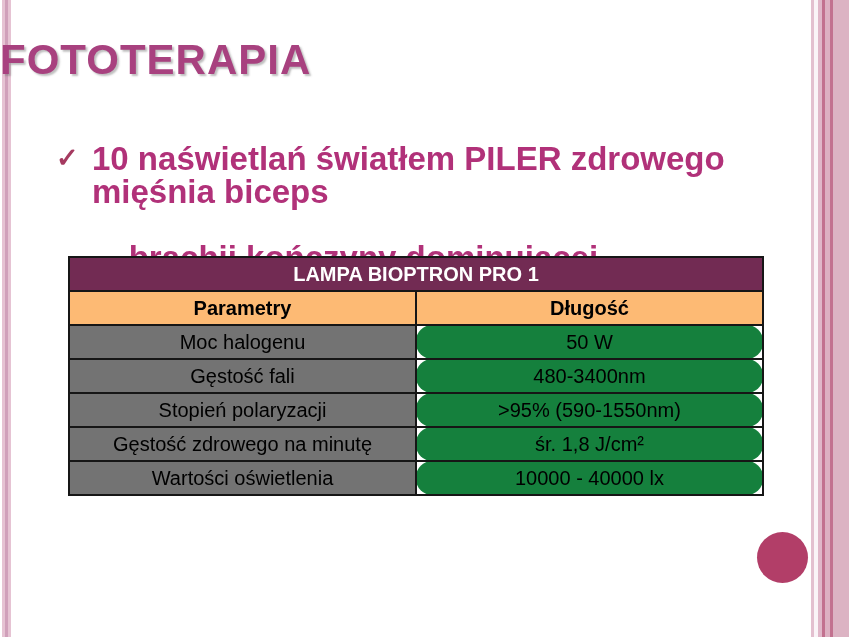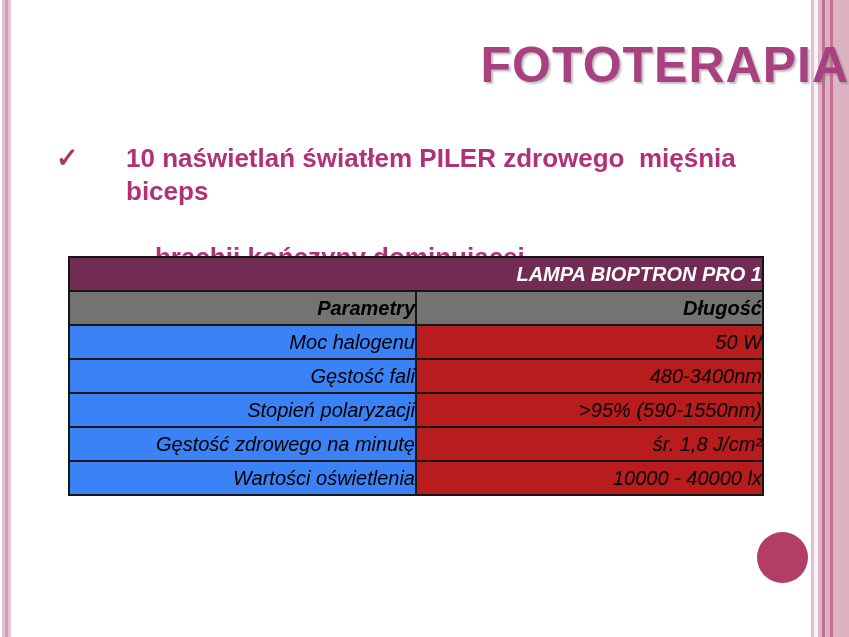--- a/index.html
+++ b/index.html
@@ -40,22 +40,22 @@
       #c2718f 13px, #c2718f 16px,
       #ddb0c2 16px, #ddb0c2 21px,
       #c2718f 21px, #c2718f 24px,
       #dcb3c3 24px, #dcb3c3 40px);
   }
   .slide-title {
     position: absolute;
     top: 36px;
     left: 0;
     width: 100%;
-    text-align: right;
-    font-size: 50px;
+    text-align: left;
+    font-size: 42px;
     font-weight: bold;
     letter-spacing: 1px;
     color: #a8417f;
     text-shadow: 2px 2px 2px rgba(110,110,110,0.45);
   }
   .bullet {
     position: absolute;
     top: 142px;
     left: 56px;
     width: 700px;
@@ -64,61 +64,60 @@
   }
   .bullet .check {
     width: 36px;
     flex: 0 0 36px;
     font-size: 27px;
     font-weight: bold;
     color: #a53a60;
     line-height: 32px;
   }
   .bullet .bullet-text {
-    font-size: 26px;
+    font-size: 33px;
     font-weight: bold;
     color: #b13179;
     line-height: 33px;
     white-space: pre-wrap;
-    margin-left: 34px;
   }
   .param-table {
     position: absolute;
     left: 68px;
     top: 256px;
     width: 696px;
     border-collapse: collapse;
     table-layout: fixed;
     font-size: 20px;
     color: #000000;
   }
   .param-table th, .param-table td {
     border: 2px solid #161616;
-    text-align: right;
+    text-align: center;
     vertical-align: middle;
     height: 32px;
     padding: 0;
-    font-style: italic;
   }
   .param-table .tbl-title {
     background: #722b53;
     color: #ffffff;
     font-weight: bold;
   }
   .param-table .col-head {
-    background: #737373;
+    background: #fdba74;
     font-weight: bold;
   }
   .param-table .cell-param {
-    background: #3b82f6;
+    background: #737373;
     font-weight: normal;
   }
   .param-table .cell-value {
-    background: #b91c1c;
+    background: #15803d;
     font-weight: normal;
+    border-radius: 16px;
   }
   .accent-circle {
     position: absolute;
     left: 757px;
     top: 532px;
     width: 51px;
     height: 51px;
     border-radius: 50%;
     background: #b23e68;
   }

